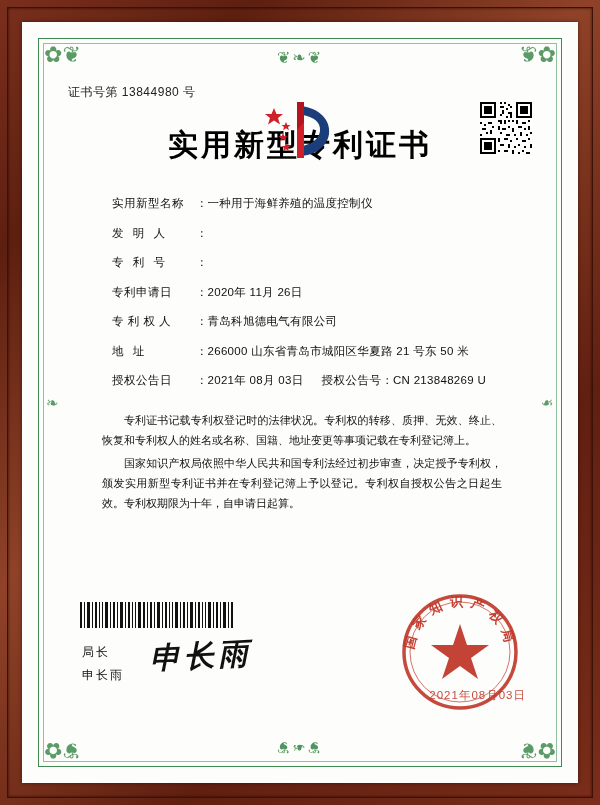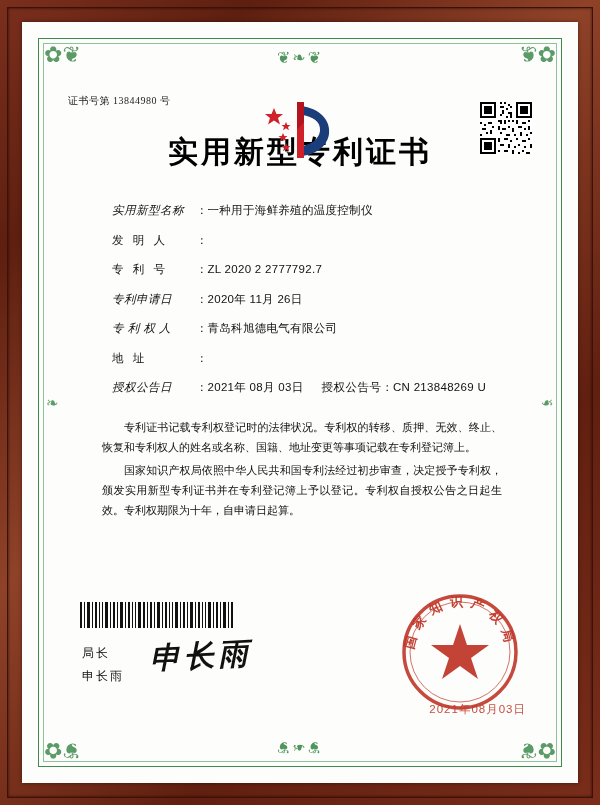--- a/index.html
+++ b/index.html
@@ -111,25 +111,24 @@
 
   
   .content {
     position: absolute;
     left: 46px; top: 44px;
     width: 464px;
     color: #1a1a1a;
   }
 
   .cert-no {
-    font-size: 10px;
+    font-size: 12px;
     letter-spacing: 0.5px;
     color: #222;
-    margin-top: 28px;
-    font-family: Liberation Serif, serif;
+    margin-top: 18px;
   }
 
   
   .logo {
     position: absolute;
     left: 50%;
     top: 34px;
     transform: translateX(-50%);
     width: 86px;
     height: 62px;
@@ -164,21 +163,21 @@
     align-items: baseline;
     margin: 0 0 14.5px 0;
     padding-left: 44px;
   }
   .field-label {
     width: 84px;
     flex: 0 0 84px;
     letter-spacing: 3px;
     white-space: nowrap;
   }
-  .field-label.tight { letter-spacing: 0.5px; font-style: italic; }
+  .field-label.tight { letter-spacing: 0.5px; }
   .field-colon {
     flex: 0 0 10px;
   }
   .field-value {
     flex: 1 1 auto;
     letter-spacing: 0.3px;
   }
   .field-row.dual .field-value { flex: 0 0 auto; }
   .field-row.dual .second-label {
     margin-left: 18px;
@@ -210,20 +209,21 @@
 
   
   .sig-block {
     position: absolute;
     left: 60px;
     top: 620px;
     font-size: 12px;
     line-height: 1.9;
     color: #111;
     letter-spacing: 2px;
+    font-family: Liberation Mono, monospace;
   }
   .sig-script {
     position: absolute;
     left: 128px;
     top: 614px;
     font-family: "DejaVu Serif", "Liberation Serif", serif;
     font-size: 30px;
     font-style: italic;
     font-weight: bold;
     color: #111;
@@ -235,21 +235,21 @@
   .seal {
     position: absolute;
     right: 56px;
     top: 568px;
     width: 124px;
     height: 124px;
   }
   .seal-date {
     position: absolute;
     right: 52px;
-    top: 680px;
+    top: 666px;
     font-size: 11.5px;
     color: #c0392b;
     letter-spacing: 1px;
     opacity: 0.9;
   }
 </style>
 </head>
 <body>
 
 <div class="certificate-frame">
@@ -366,38 +366,38 @@
         </div>
 
         <div class="field-row">
           <span class="field-label">发 明 人</span>
           <span class="field-colon">：</span>
         </div>
 
         <div class="field-row">
           <span class="field-label">专 利 号</span>
           <span class="field-colon">：</span>
-          <span class="field-value">ZL 2020 2 2777792.7</span>
         </div>
 
         <div class="field-row">
           <span class="field-label tight">专利申请日</span>
           <span class="field-colon">：</span>
           <span class="field-value">2020年 11月 26日</span>
         </div>
 
         <div class="field-row">
           <span class="field-label tight">专 利 权 人</span>
           <span class="field-colon">：</span>
           <span class="field-value">青岛科旭德电气有限公司</span>
         </div>
 
         <div class="field-row">
           <span class="field-label">地 址</span>
           <span class="field-colon">：</span>
+          <span class="field-value">266000 山东省青岛市城阳区华夏路 21 号东 50 米</span>
         </div>
 
         <div class="field-row dual">
           <span class="field-label tight">授权公告日</span>
           <span class="field-colon">：</span>
           <span class="field-value">2021年 08月 03日</span>
           <span class="second-label">授权公告号</span>
           <span class="field-colon">：</span>
           <span class="field-value">CN 213848269 U</span>
         </div>

